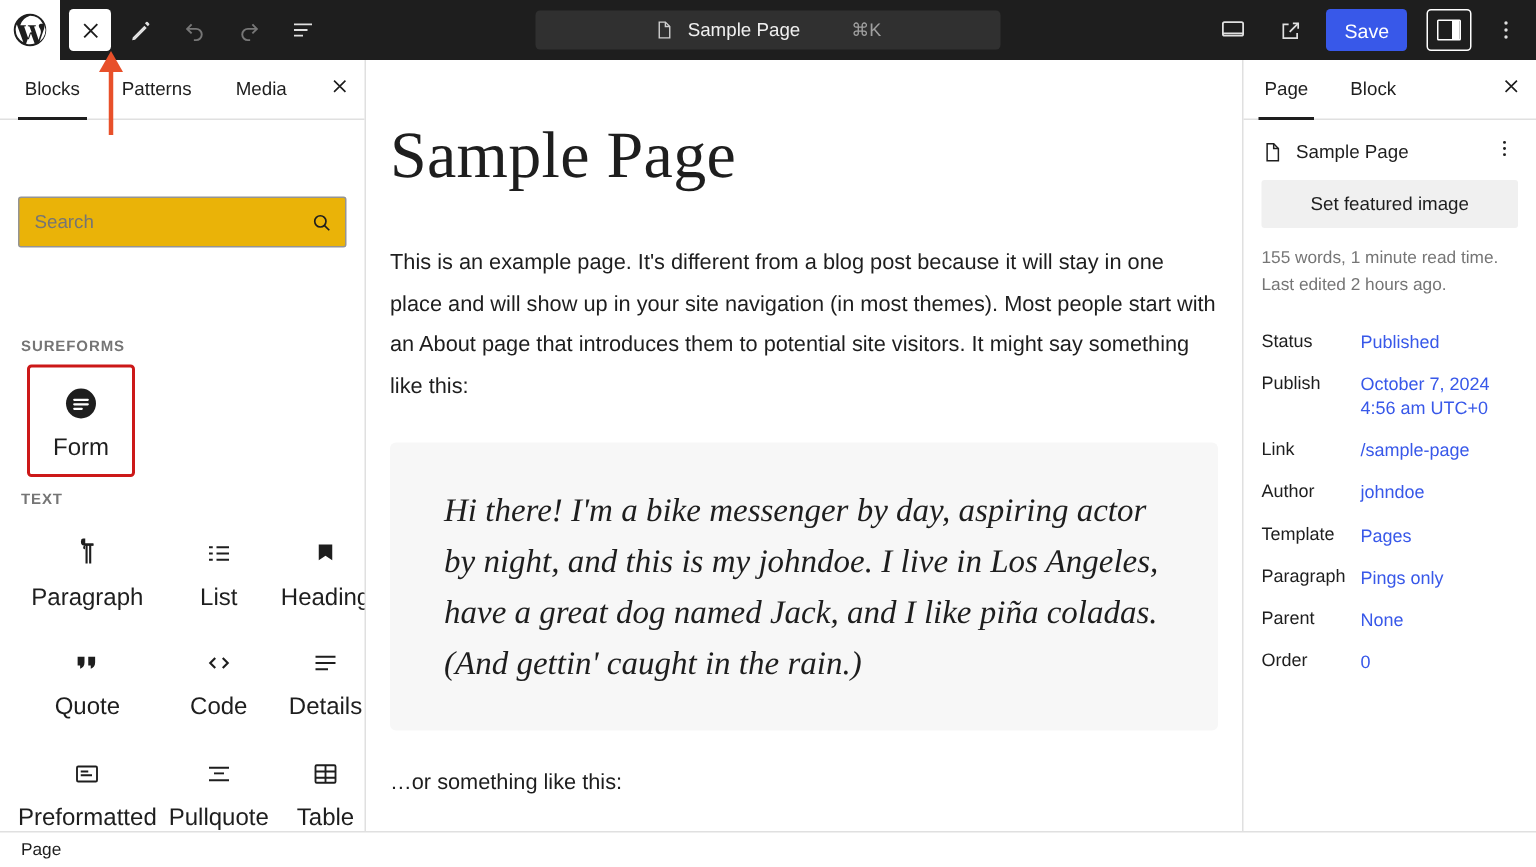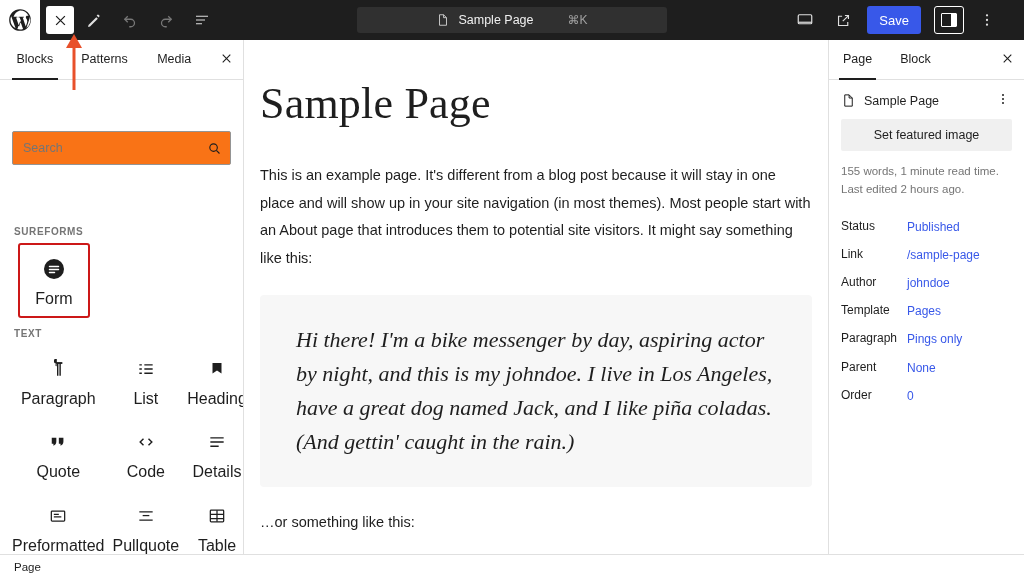--- a/index.html
+++ b/index.html
@@ -36,21 +36,21 @@
   }
   .doc-bar {
     pointer-events: auto;
     background: #303030; color: #e0e0e0; height: 26px; border-radius: 3px;
     display: flex; align-items: center; gap: 8px; padding: 0 10px; font-size: 12.5px;
     min-width: 310px; justify-content: center;
   }
   .doc-bar .doc-icon { display: flex; align-items: center; color: #cfcfcf; }
   .doc-bar .doc-title { color: #f0f0f0; }
   .doc-bar .doc-shortcut { color: #a0a0a0; font-size: 12px; margin-left: 26px; }
-  .topbar-right { margin-left: auto; display: flex; align-items: center; padding-right: 21px; gap: 2px; }
+  .topbar-right { margin-left: auto; display: flex; align-items: center; padding-right: 4px; gap: 2px; }
   .save-btn {
     background: #3858e9; color: #fff; border: none; border-radius: 3px;
     font-size: 13px; padding: 6px 12px; height: 28px; cursor: pointer; margin: 0 6px;
   }
   .sidebar-toggle {
     width: 30px; height: 28px; border: 1px solid #fff; border-radius: 3px;
     display: flex; align-items: center; justify-content: center; background: transparent;
   }
   .sidebar-toggle .sq { width: 16px; height: 14px; border: 1.5px solid #fff; border-radius: 1px; position: relative; }
   .sidebar-toggle .sq::after { content: ""; position: absolute; right: 0; top: 0; bottom: 0; width: 5px; background: #fff; }
@@ -67,21 +67,21 @@
   .ins-tab {
     flex: 1; text-align: center; font-size: 12.5px; color: #1e1e1e; line-height: 39px;
     cursor: pointer; position: relative;
   }
   .ins-tab.active::after {
     content: ""; position: absolute; left: 12px; right: 12px; bottom: -1px; height: 2px; background: #1e1e1e;
   }
   .ins-close { width: 34px; text-align: center; color: #1e1e1e; cursor: pointer; font-size: 15px; }
   .ins-search-wrap { padding: 12px; }
   .ins-search {
-    position: relative; border: 1px solid #949494; border-radius: 2px; background: #f97316; height: 34px;
+    position: relative; border: 1px solid #949494; border-radius: 2px; background: #eab308; height: 34px;
     display: flex; align-items: center;
   }
   .ins-search input {
     border: none; outline: none; font-size: 12.5px; color: #1e1e1e; padding: 0 30px 0 10px;
     width: 100%; height: 100%; background: transparent; font-family: "Liberation Sans", sans-serif;
   }
   .ins-search .s-icon { position: absolute; right: 8px; color: #1e1e1e; display: flex; }
   .ins-scroll { overflow: hidden; flex: 1; }
   .cat-label {
     font-size: 10px; letter-spacing: .6px; text-transform: uppercase; color: #757575;
@@ -439,20 +439,24 @@
         <div>155 words, 1 minute read time.</div>
         <div>Last edited 2 hours ago.</div>
       </div>
 
       <div class="rs-rows">
         <div class="rs-row">
           <span class="k">Status</span>
           <span class="v">Published</span>
         </div>
         <div class="rs-row">
+          <span class="k">Publish</span>
+          <span class="v" style="max-width:96px;">October 7, 2024 4:56 am UTC+0</span>
+        </div>
+        <div class="rs-row">
           <span class="k">Link</span>
           <span class="v">/sample-page</span>
         </div>
         <div class="rs-row">
           <span class="k">Author</span>
           <span class="v">johndoe</span>
         </div>
         <div class="rs-row">
           <span class="k">Template</span>
           <span class="v">Pages</span>

